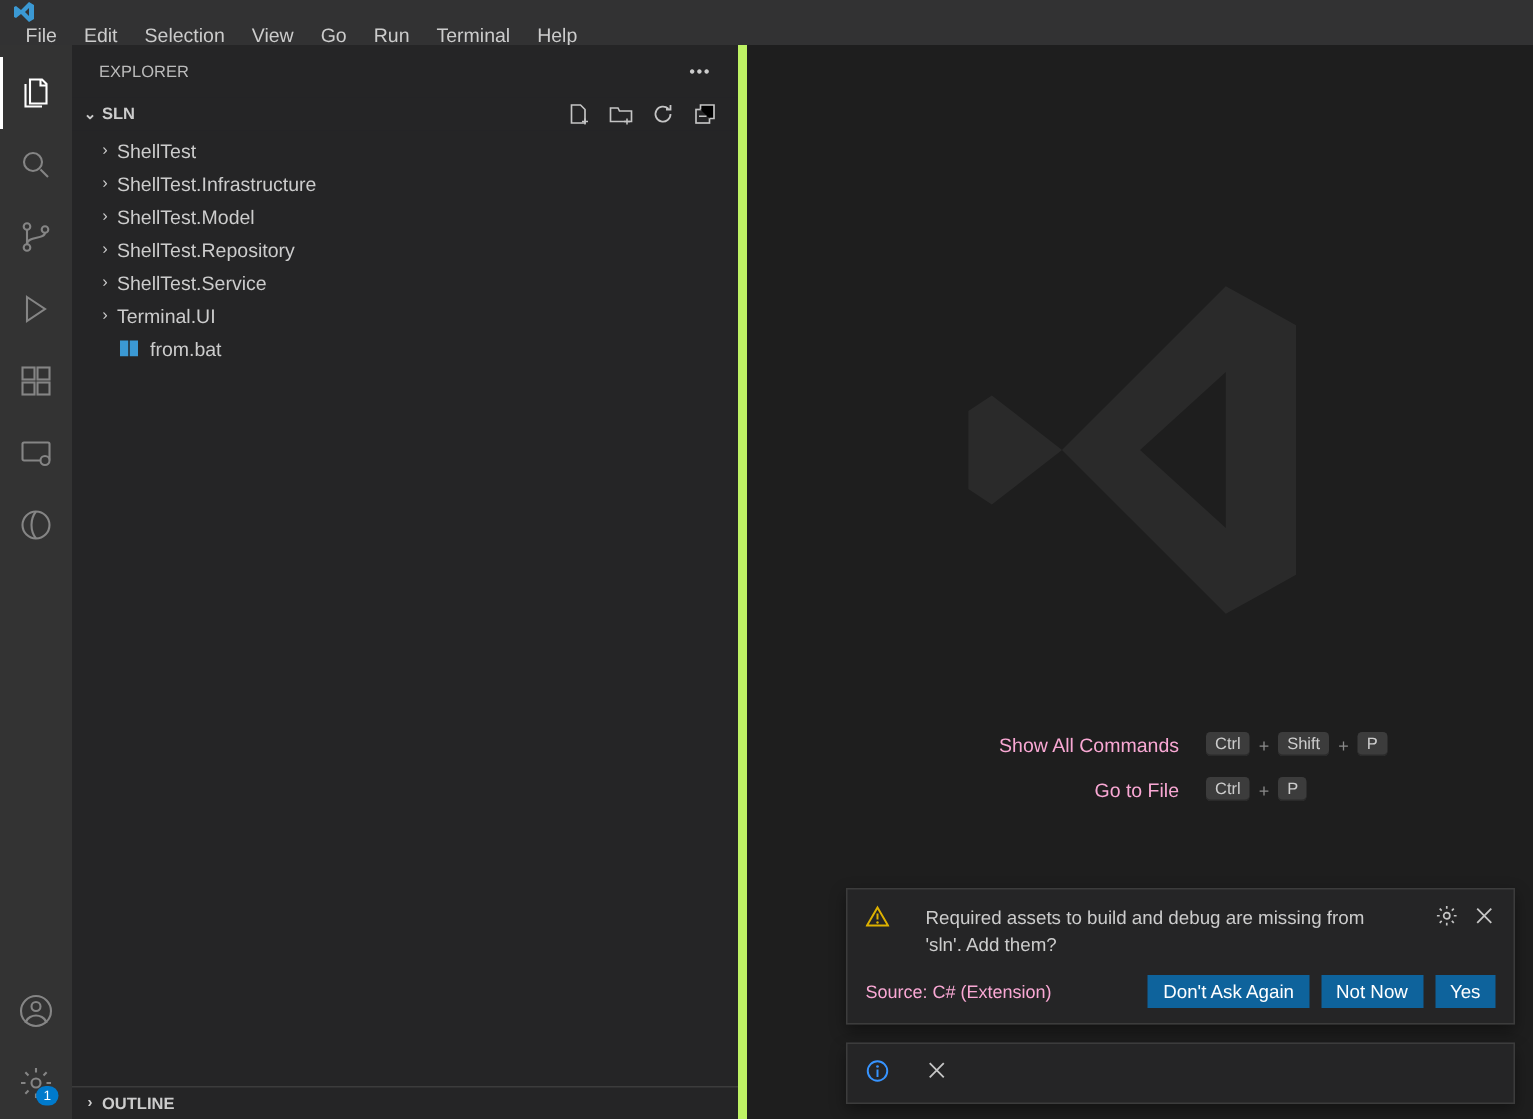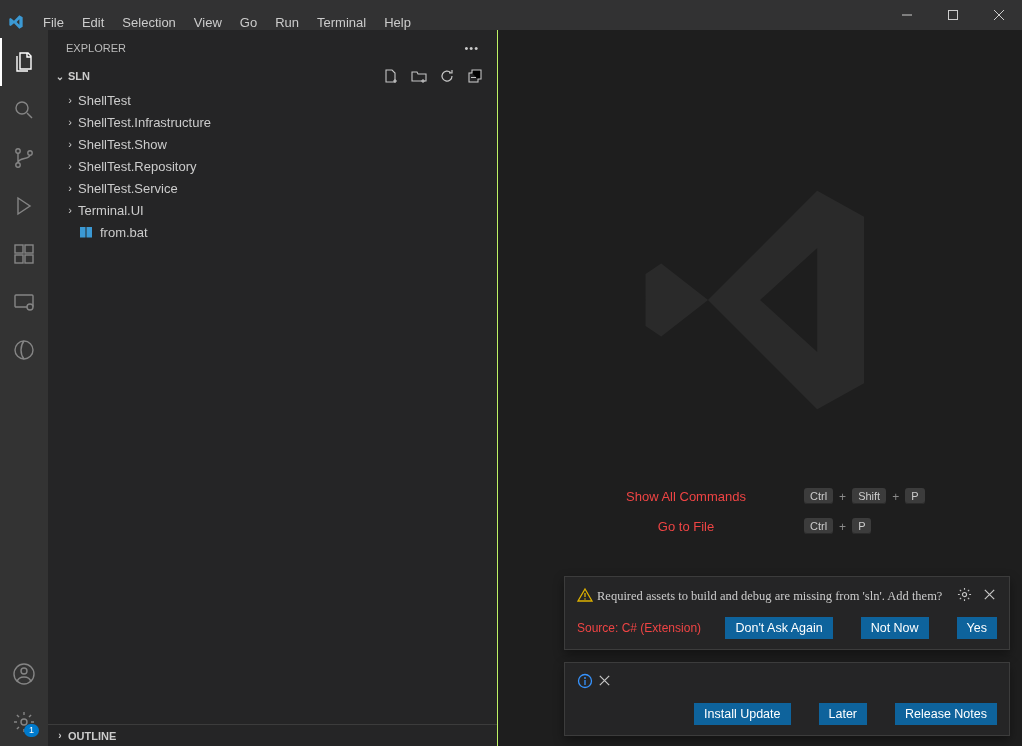--- a/index.html
+++ b/index.html
@@ -12,22 +12,23 @@
   color: #cccccc;
   overflow: hidden;
   position: relative;
 }
 
 
 .titlebar {
   height: 30px;
   background: #323233;
   display: flex;
-  align-items: flex-end;
+  align-items: flex-start;
   padding-left: 8px;
+  flex-direction: column;
 }
 .titlebar .vscode-logo {
   width: 16px; height: 16px;
   margin-right: 10px;
   display: flex; align-items: center; justify-content: center;
 }
 .menu-items { display: flex; }
 .menu-items span {
   padding: 0 9px;
   color: #cccccc;
@@ -88,21 +89,21 @@
   font-size: 9px;
   padding: 1px 5px;
   line-height: 1.2;
 }
 
 .sidebar {
   width: 450px;
   background: #252526;
   display: flex;
   flex-direction: column;
-  border-right: 1px solid #bef264;
+  border-right: 6px solid #bef264;
 }
 .sidebar-header {
   height: 35px;
   padding: 0 18px;
   display: flex;
   align-items: center;
   justify-content: space-between;
   font-size: 11px;
   color: #bbbbbb;
 }
@@ -182,22 +183,22 @@
 }
 .welcome-item {
   display: flex;
   align-items: center;
   justify-content: center;
   gap: 18px;
   margin-bottom: 14px;
 }
 .welcome-item .label {
   width: 200px;
-  text-align: center;
-  color: #ef4444;
+  text-align: right;
+  color: #f9a8d4;
   font-size: 13px;
 }
 .key-seq { display: flex; align-items: flex-end; gap: 6px; width: 130px; }
 .key {
   background: #3c3c3c;
   border-radius: 3px;
   padding: 2px 6px;
   font-size: 11px;
   color: #cccccc;
   box-shadow: inset 0 -1px 0 #2a2a2a;
@@ -216,56 +217,54 @@
 }
 .notif {
   background: #252526;
   border: 1px solid #3c3c3c;
   box-shadow: 0 4px 10px rgba(0,0,0,0.4);
   padding: 10px 12px;
 }
 .notif .top {
   display: flex;
   align-items: flex-start;
-  gap: 4px;
-  font-family: Liberation Serif, serif;
+  gap: 24px;
 }
 .notif .msg {
   flex: 1;
   color: #cccccc;
   line-height: 1.5;
   font-size: 12.5px;
 }
 .notif .icons {
   display: flex;
   gap: 10px;
   color: #c5c5c5;
 }
 .notif .bottom {
   display: flex;
   align-items: center;
   margin-top: 10px;
 }
 .notif .source {
-  color: #ef4444;
+  color: #f9a8d4;
   font-size: 12px;
 }
 .notif .buttons {
   margin-left: auto;
   display: flex;
   gap: 8px;
 }
 .notif .buttons button {
   background: #0e639c;
   border: none;
   color: #ffffff;
   padding: 4px 10px;
   font-size: 12.5px;
   cursor: pointer;
-  margin-left: 20px;
 }
 </style>
 </head>
 <body>
 
 <div class="titlebar">
   <span class="vscode-logo">
     <svg width="16" height="16" viewBox="0 0 24 24">
         <path fill="#3b99d4" d="M17 2l5 3v14l-5 3-8-8-5 4-2-1V7l2-1 5 4 8-8zm0 6l-4 4 4 4V8z"></path>
       </svg>
@@ -401,21 +400,21 @@
       <div class="tree-row">
           <span class="twisty">›</span>
           <span>ShellTest</span>
         </div>
       <div class="tree-row">
           <span class="twisty">›</span>
           <span>ShellTest.Infrastructure</span>
         </div>
       <div class="tree-row">
           <span class="twisty">›</span>
-          <span>ShellTest.Show</span>
+          <span>ShellTest.Model</span>
         </div>
       <div class="tree-row">
           <span class="twisty">›</span>
           <span>ShellTest.Repository</span>
         </div>
       <div class="tree-row">
           <span class="twisty">›</span>
           <span>ShellTest.Service</span>
         </div>
       <div class="tree-row">
@@ -501,24 +500,16 @@
                 <circle cx="8" cy="8" r="6.5" fill="none" stroke="#3794ff" stroke-width="1.3"></circle>
                 <circle cx="8" cy="5" r=".9" fill="#3794ff"></circle>
                 <path stroke="#3794ff" stroke-width="1.3" d="M8 7v5"></path>
               </svg></span>
           <div class="icons">
             <span><svg width="15" height="15" viewBox="0 0 16 16">
                   <path stroke="#c5c5c5" stroke-width="1.3" d="M3 3l10 10M13 3L3 13"></path>
                 </svg></span>
           </div>
         </div>
-        <div class="bottom">
-          <span class="source"></span>
-          <div class="buttons">
-            <button>Install Update</button>
-            <button>Later</button>
-            <button>Release Notes</button>
-          </div>
-        </div>
       </div>
     </div>
   </div>
 </div>
 
 </body></html>

